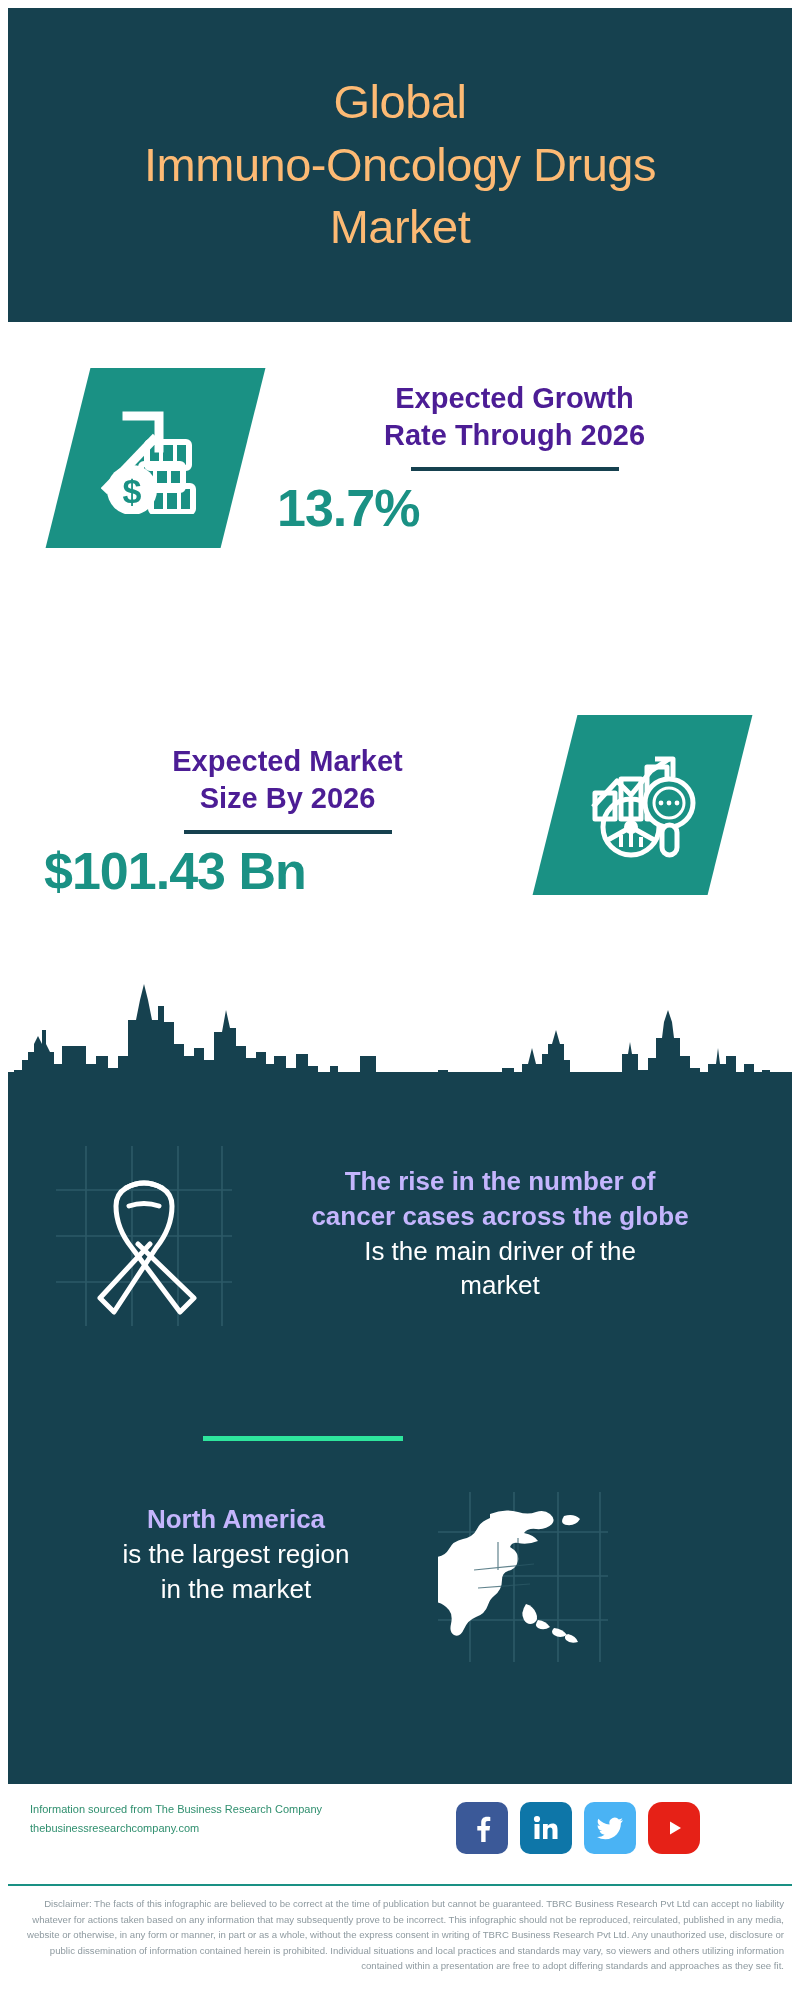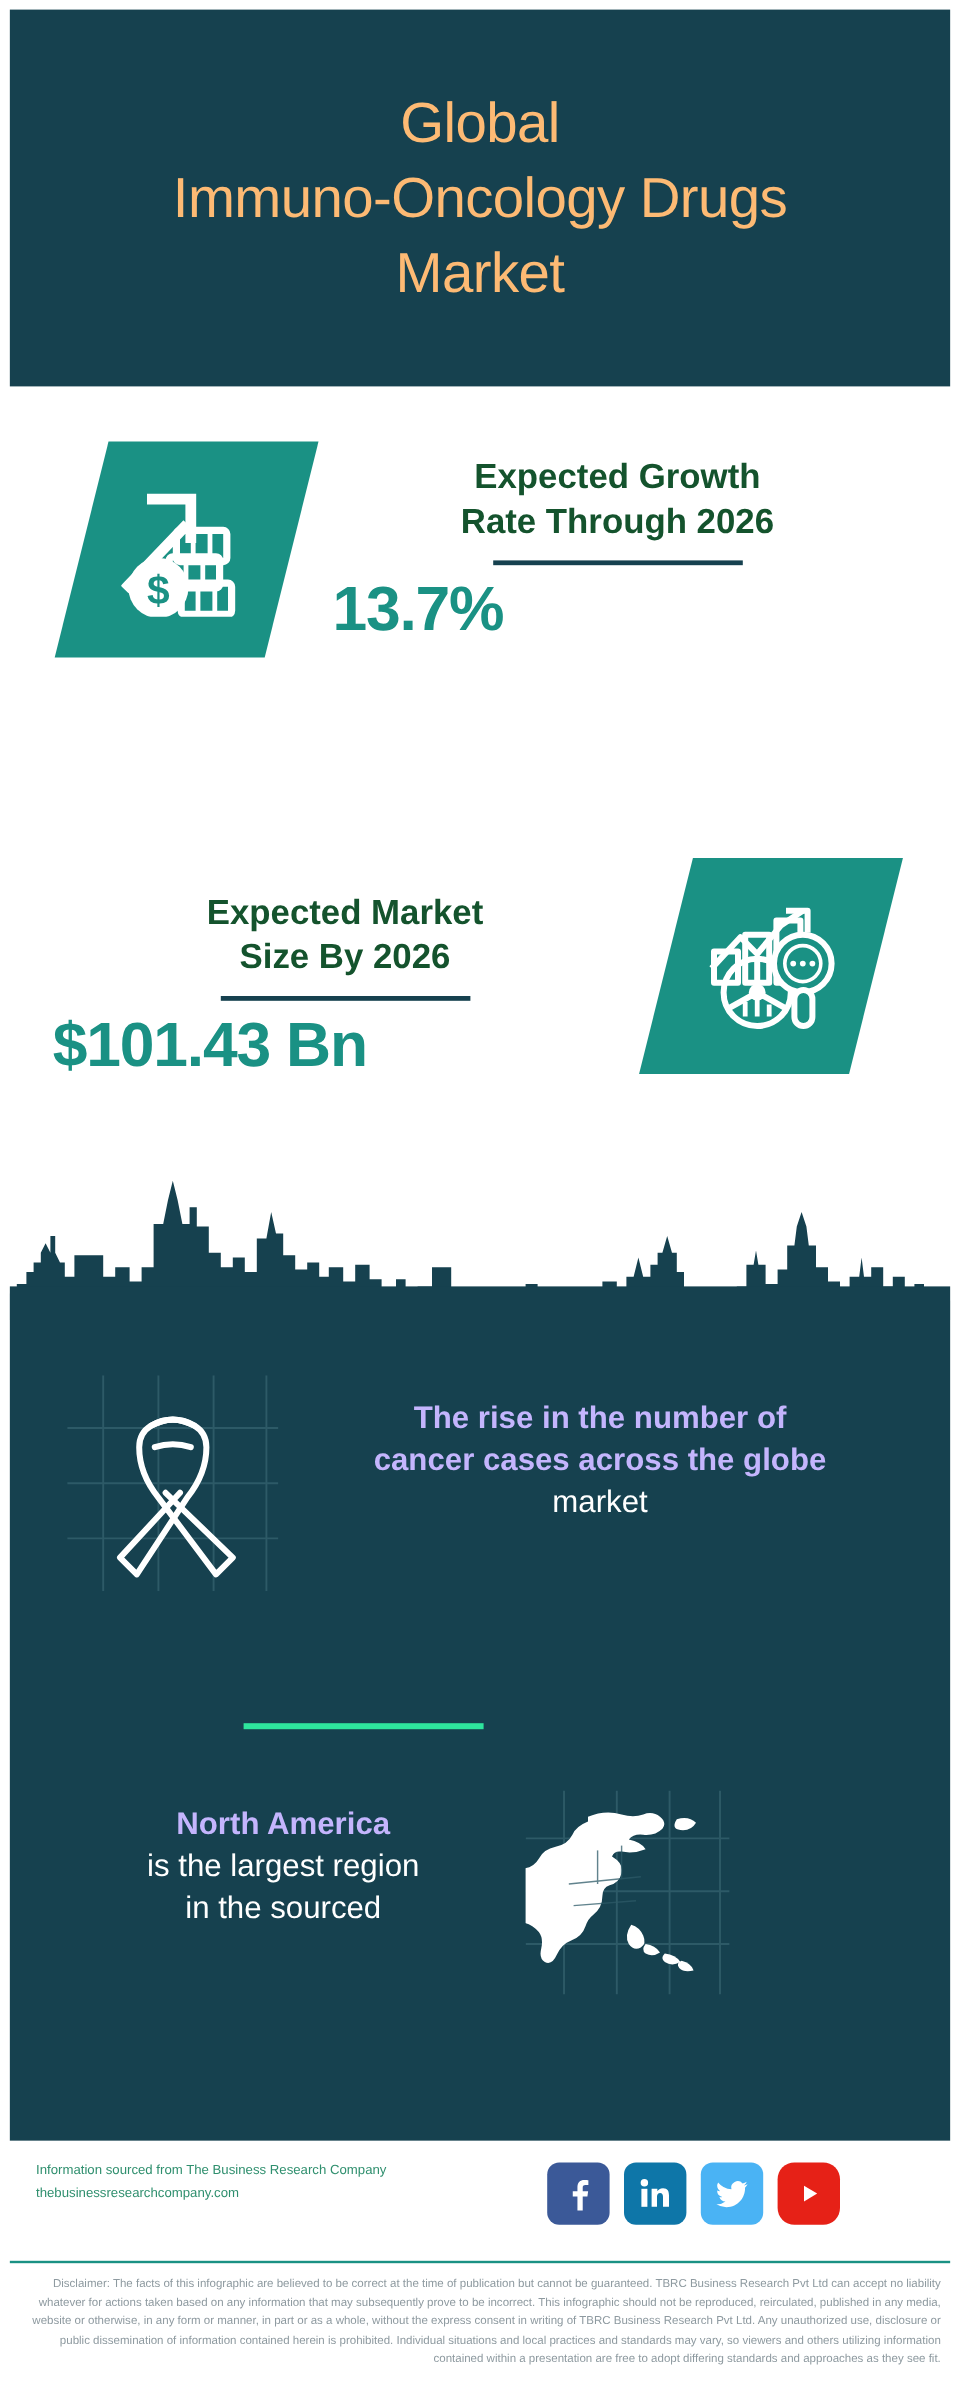--- a/index.html
+++ b/index.html
@@ -28,21 +28,21 @@
   .para {
     background:#1a9184;
     display:flex; align-items:center; justify-content:center;
     transform:skewX(-14deg);
   }
   .para > svg { transform:skewX(14deg); }
 
   .stat-row { position:absolute; display:flex; align-items:center; }
 
   .stat-label {
-    color:#14532d; font-weight:bold; font-size:29px; line-height:1.28;
+    color:#4c1d95; font-weight:bold; font-size:29px; line-height:1.28;
     text-align:center;
   }
   .stat-rule { height:4px; background:#16414f; margin:13px auto 10px; }
   .stat-value {
     color:#1a9184; font-weight:bold; font-size:52px; line-height:1.05;
     letter-spacing:-1px;
   }
 
   
   .skyline { position:absolute; left:8px; top:960px; width:784px; height:140px; }
@@ -223,29 +223,30 @@
           <path d="M70 42 q18 -10 36 0 q10 6 10 18 q0 22 -16 42 L58 166 l-14 -14 L94 98"></path>
           <path d="M106 42 q-18 -10 -36 0 q-10 6 -10 18 q0 22 16 42 L124 166 l14 -14 L82 98"></path>
           <path d="M73 60 q15 -5 30 0"></path>
         </g>
       </svg>
     </div>
 
     <div class="msg" style="left:222px; top:92px; width:540px;">
       <span class="hl">The rise in the number of</span>
       <span class="hl">cancer cases across the globe</span>
+      <span class="plain">Is the main driver of the</span>
       <span class="plain">market</span>
     </div>
 
     <div class="divider" style="left:195px; top:364px; width:200px;"></div>
 
     <div class="msg" style="left:28px; top:430px; width:400px;">
       <span class="hl">North America</span>
       <span class="plain">is the largest region</span>
-      <span class="plain">in the sourced</span>
+      <span class="plain">in the market</span>
     </div>
 
     <div class="icon-box" style="left:430px; top:420px; width:170px; height:170px;">
       <svg class="grid-lines" viewBox="0 0 170 170">
         <g stroke="#2d5a67" stroke-width="1.6" fill="none">
           <line x1="0" y1="40" x2="170" y2="40"></line>
           <line x1="0" y1="84" x2="170" y2="84"></line>
           <line x1="0" y1="128" x2="170" y2="128"></line>
           <line x1="32" y1="0" x2="32" y2="170"></line>
           <line x1="76" y1="0" x2="76" y2="170"></line>

